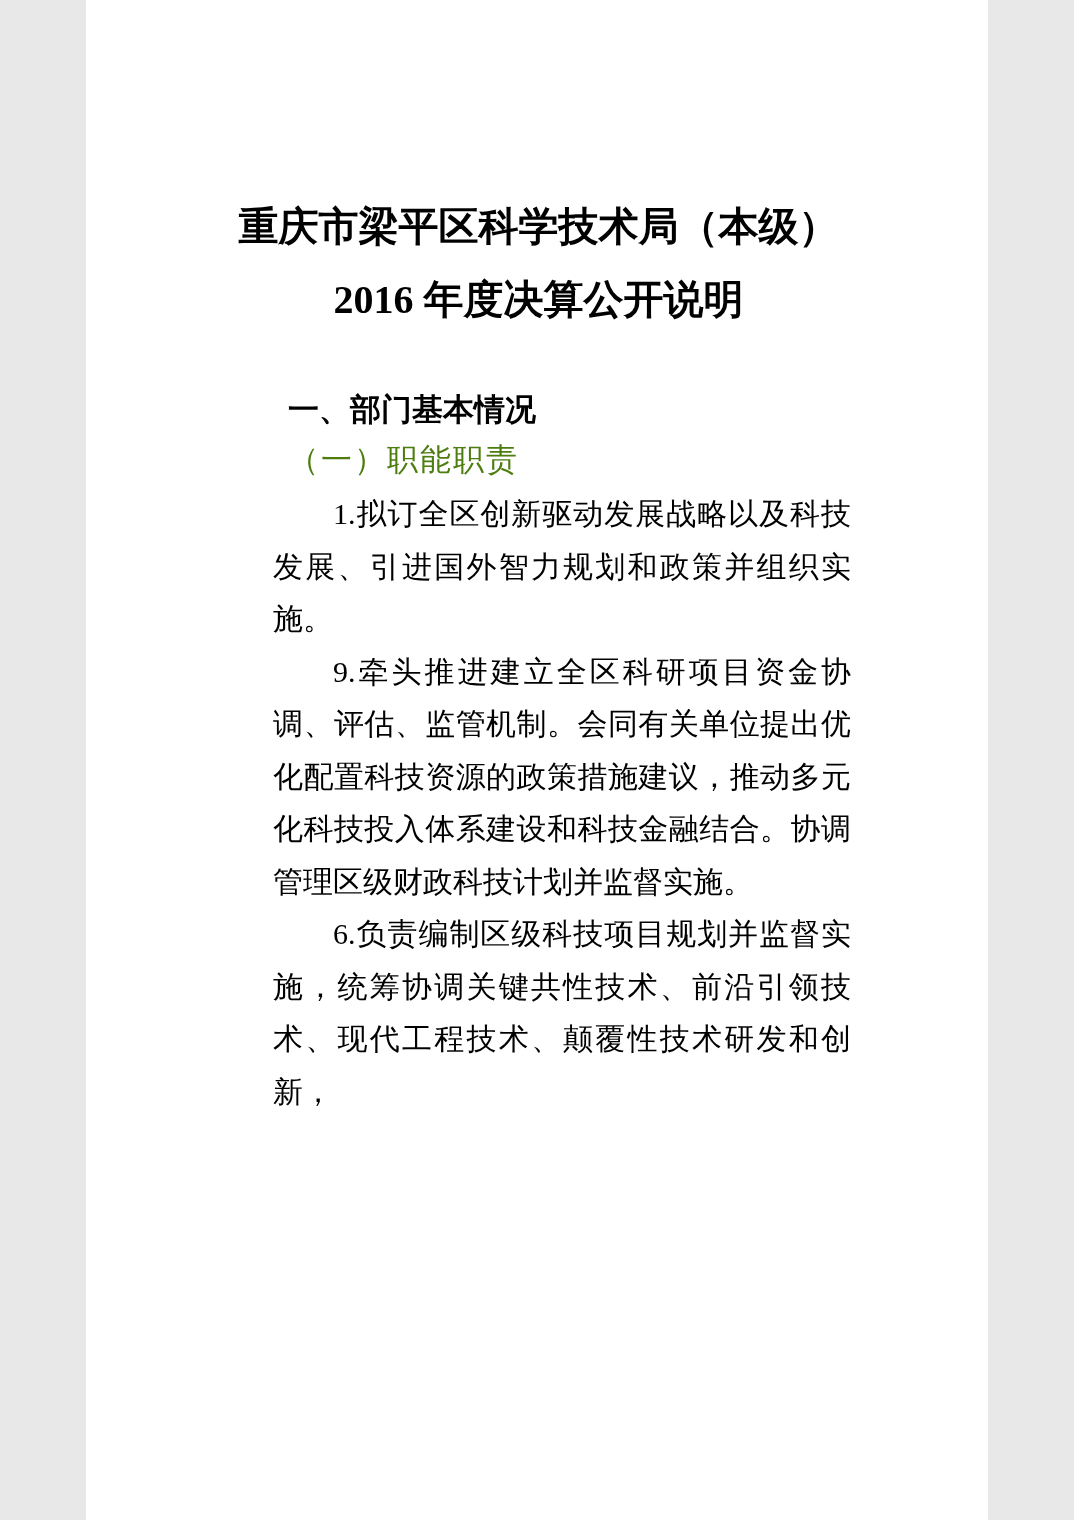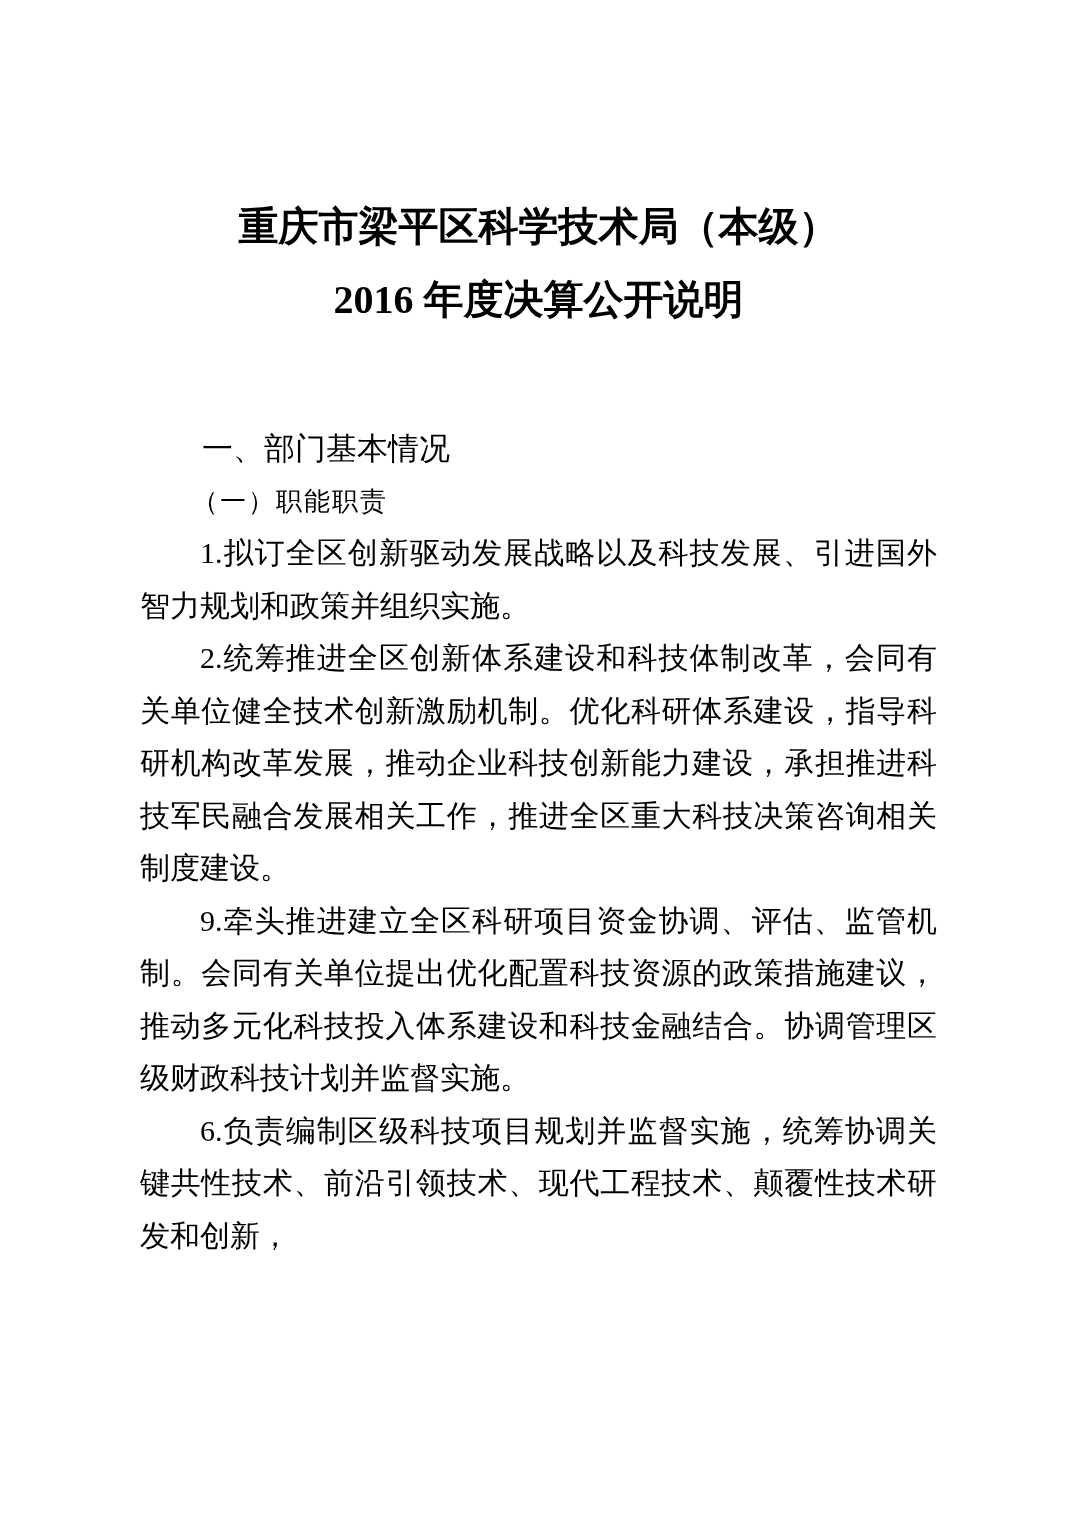--- a/index.html
+++ b/index.html
@@ -1,75 +1,75 @@
 <!DOCTYPE html>
 <html><head>
 <meta charset="utf-8">
 <style>
   * { margin: 0; padding: 0; box-sizing: border-box; }
   html, body { background: #e8e8e8; }
   .page {
     position: relative;
-    width: 1074px;
+    width: 902px;
     height: 1520px;
     margin: 0 auto;
     background: #ffffff;
     color: #000000;
     padding: 190px 137px 0 140px;
     overflow: hidden;
   }
   .title-block {
     text-align: center;
     font-family: "Liberation Serif", "DejaVu Serif", serif;
     font-weight: bold;
     font-size: 40px;
     line-height: 73px;
     color: #000000;
   }
   .section-heading {
-    margin-top: 87px;
+    margin-top: 48px;
     font-family: "Liberation Sans", "DejaVu Sans", sans-serif;
-    font-weight: normal;
+    font-weight: bold;
     font-size: 31px;
     line-height: 52px;
     text-indent: 2em;
     color: #000000;
   }
   .subsection-heading {
-    font-family: Liberation Sans, sans-serif;
+    font-family: Liberation Mono, monospace;
     font-weight: normal;
-    font-size: 26px;
+    font-size: 31px;
     line-height: 52px;
     text-indent: 2em;
     letter-spacing: 2px;
-    color: #000000;
+    color: #4d7c0f;
   }
   .body-text p {
     font-family: "Liberation Serif", "DejaVu Serif", serif;
     font-size: 30px;
     line-height: 52.5px;
     text-align: justify;
     text-indent: 2em;
     color: #000000;
+    margin-left: 47px;
   }
 </style>
 </head>
 <body>
 
 <div class="page">
 
   <div class="title-block">
     <div>重庆市梁平区科学技术局（本级）</div>
     <div>2016 年度决算公开说明</div>
   </div>
 
   <div class="section-heading">一、部门基本情况</div>
 
   <div class="subsection-heading">（一）职能职责</div>
 
   <div class="body-text">
     <p>1.拟订全区创新驱动发展战略以及科技发展、引进国外智力规划和政策并组织实施。</p>
-    <p>2.统筹推进全区创新体系建设和科技体制改革，会同有关单位健全技术创新激励机制。优化科研体系建设，指导科研机构改革发展，推动企业科技创新能力建设，承担推进科技军民融合发展相关工作，推进全区重大科技决策咨询相关制度建设。</p>
     <p>9.牵头推进建立全区科研项目资金协调、评估、监管机制。会同有关单位提出优化配置科技资源的政策措施建议，推动多元化科技投入体系建设和科技金融结合。协调管理区级财政科技计划并监督实施。</p>
     <p>6.负责编制区级科技项目规划并监督实施，统筹协调关键共性技术、前沿引领技术、现代工程技术、颠覆性技术研发和创新，</p>
   </div>
 
 </div>
 
 </body></html>

